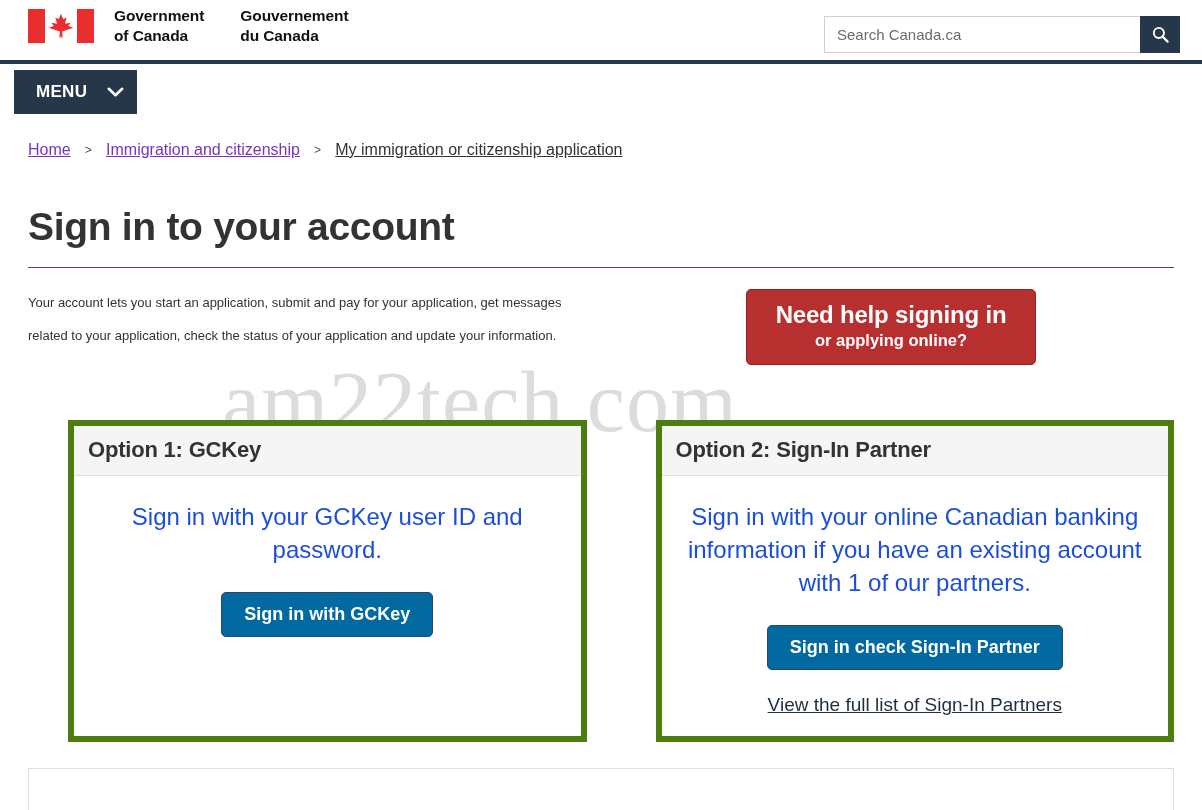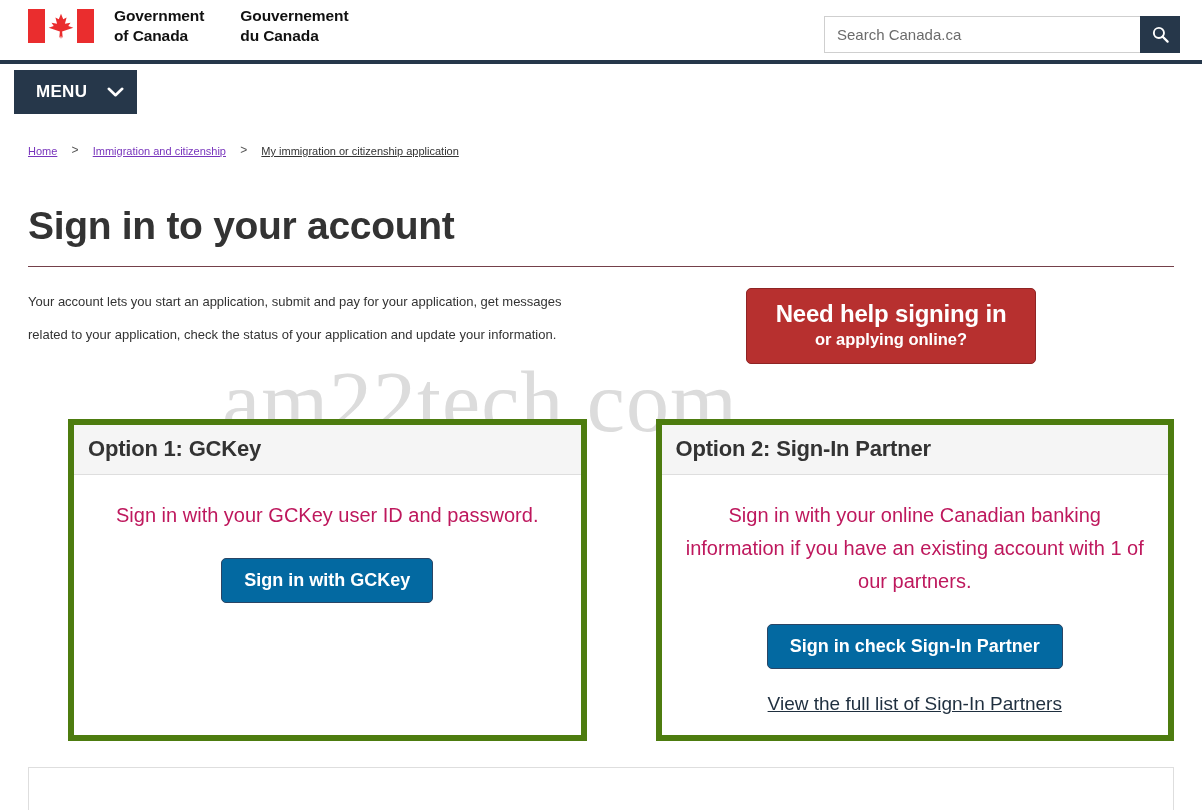--- a/index.html
+++ b/index.html
@@ -133,21 +133,21 @@
     padding: 0 28px;
   }
   .breadcrumb {
     margin-top: 16px;
     font-size: 15px;
     line-height: 1;
     color: #333;
   }
   .breadcrumb a {
     color: #7834bc;
-    font-size: 11px;
+    font-size: 16px;
   }
   .breadcrumb a.crumb-current { color: #333333; }
   .breadcrumb .sep {
     display: inline-block;
     margin: 0 10px;
     color: #555;
     font-size: 12px;
     vertical-align: 1px;
   }
 
@@ -247,23 +247,23 @@
     color: #333333;
     letter-spacing: -0.2px;
   }
   .panel-body {
     padding: 24px 20px 20px 20px;
     min-height: 215px;
     box-sizing: border-box;
     text-align: center;
   }
   .panel-desc {
-    font-size: 20px;
+    font-size: 24px;
     line-height: 33px;
-    color: #be185d;
+    color: #1d4ed8;
     margin: 0;
   }
   .signin-btn {
     display: inline-block;
     margin-top: 26px;
     background: #0369a1;
     color: #ffffff;
     border: 1px solid #2a4565;
     border-radius: 5px;
     padding: 12px 22px 13px 22px;

